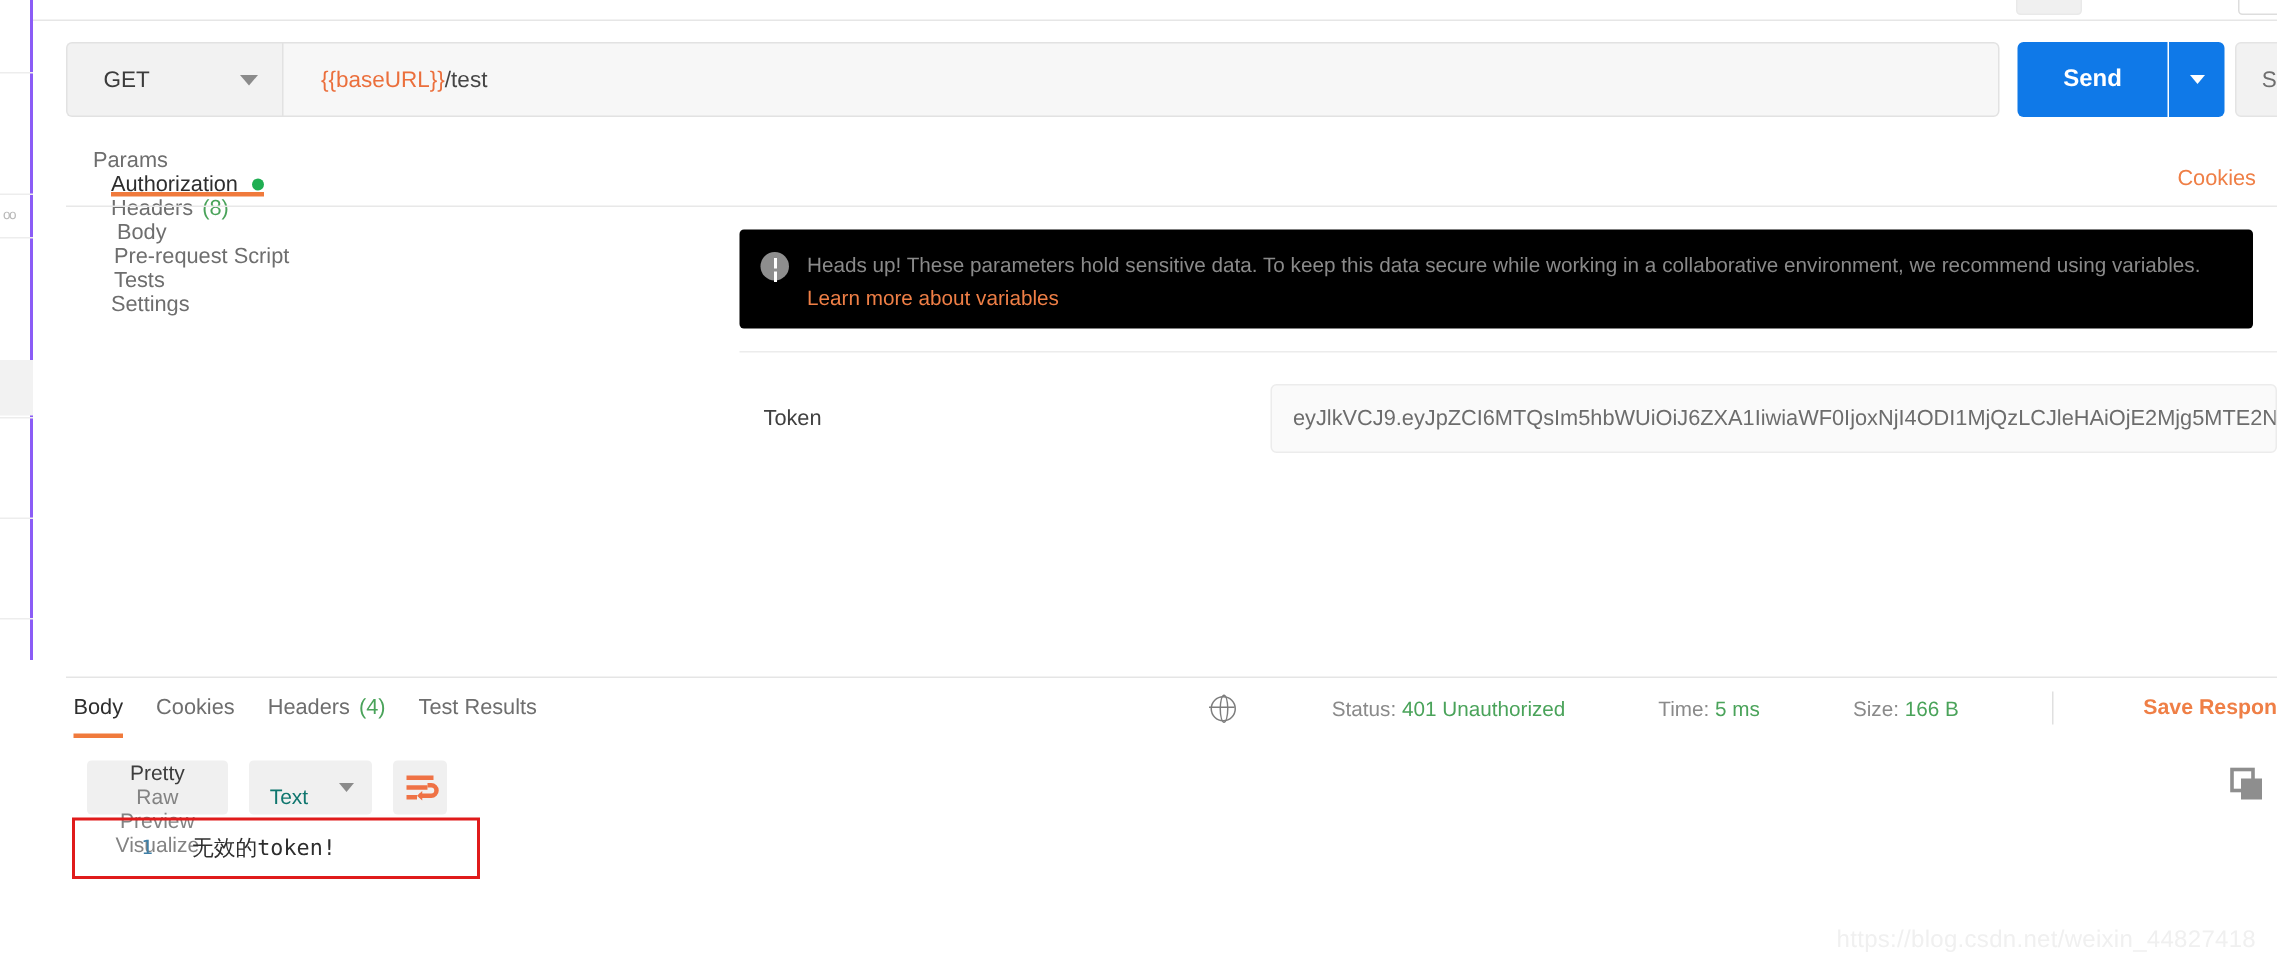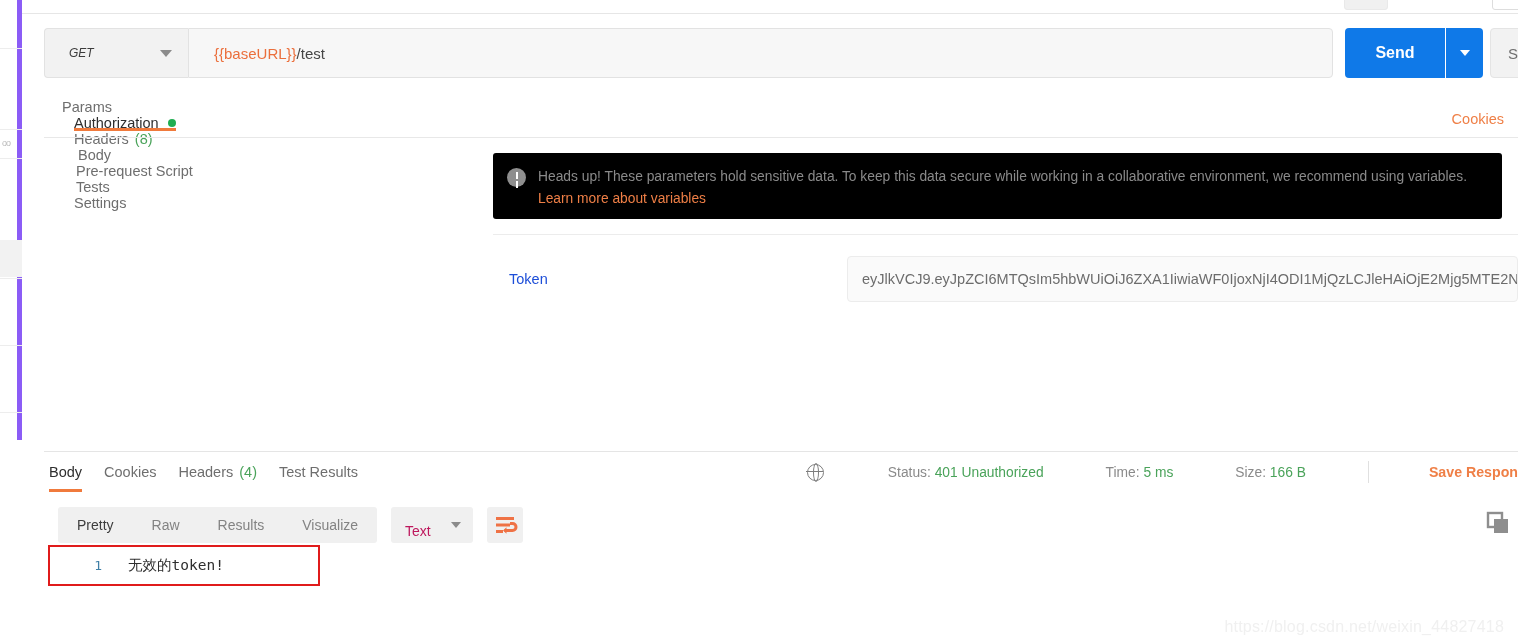--- a/index.html
+++ b/index.html
@@ -7,21 +7,21 @@
     width: 1518px; height: 644px;
     background: #ffffff;
     font-family: "Liberation Sans", sans-serif;
     overflow: hidden;
   }
   body { position: relative; }
 
   
   #left-rail {
     position: absolute; left: 0; top: 0; width: 22px; height: 440px;
-    background: #ffffff; border-right: 5px solid #8b5cf6;
+    background: #ffffff; border-right: 2px solid #8b5cf6;
   }
   .rail-div { position: absolute; left: 0; width: 22px; height: 1px; background: #ededed; }
   .rail-active {
     position: absolute; left: 0; width: 22px; height: 37px;
     background: #f2f2f2;
   }
   .rail-dots {
     position: absolute; left: 2px; top: 138px;
     font-size: 9px; color: #b8b8b8; letter-spacing: -1px;
   }
@@ -46,21 +46,21 @@
   #url-row {
     position: absolute; left: 0; top: 14px; right: 0; height: 50px;
   }
   #method-box {
     position: absolute; left: 22px; top: 0; width: 144px; height: 50px;
     background: #f2f2f2; border: 1px solid #e2e2e2; border-right: none;
     border-radius: 4px 0 0 4px;
     display: flex; align-items: center; cursor: pointer;
   }
   #method-label {
-    font-size: 12px; color: #3c3c3c; margin-left: 24px; flex: 1; font-style: italic;
+    font-size: 15px; color: #3c3c3c; margin-left: 24px; flex: 1;
   }
   #method-caret {
     margin-right: 16px; width: 0; height: 0;
     border-left: 6px solid transparent; border-right: 6px solid transparent;
     border-top: 7px solid #8b8b8b;
   }
   #url-box {
     position: absolute; left: 166px; top: 0; width: 1145px; height: 50px;
     background: #f7f7f7; border: 1px solid #e2e2e2; border-left: 1px solid #e2e2e2;
     border-radius: 0 4px 4px 0;
@@ -161,21 +161,21 @@
   }
   #notice-text {
     margin-left: 12px; font-size: 13.8px; line-height: 22px; color: #8a8a8a;
   }
   #notice-text a { color: #ef7f46; text-decoration: none; cursor: pointer; }
   #notice-sep {
     position: absolute; left: 14px; top: 96px; right: 0; height: 1px; background: #ececec;
   }
 
   #token-label {
-    position: absolute; left: 30px; top: 133px; font-size: 14.5px; color: #1d4ed8;
+    position: absolute; left: 30px; top: 133px; font-size: 14.5px; color: #404040;
   }
   #token-input {
     position: absolute; left: 368px; top: 118px; right: 0; height: 46px;
     background: #fafafa; border: 1px solid #ececec; border-radius: 4px;
     display: flex; align-items: center; overflow: hidden; cursor: text;
   }
   #token-value {
     font-size: 14.5px; color: #6c6c6c; margin-left: 14px; white-space: nowrap;
   }
 
@@ -219,32 +219,32 @@
     width: 1px; height: 22px; background: #e0e0e0; margin: 0 18px 0 0;
   }
   #save-resp {
     color: #ef7f46; font-size: 14.2px; font-weight: bold; white-space: nowrap; cursor: pointer;
   }
 
   
   #fmt-bar { position: absolute; left: 36px; top: 493px; height: 36px; display: flex; }
   #fmt-group {
     height: 36px; background: #f0f0f0; border-radius: 3px;
-    display: flex; align-items: center;
+    display: flex; align-items: center; flex-direction: column;
   }
   .fbtn {
     height: 36px; padding: 0 19px; display: flex; align-items: center;
     font-size: 14px; color: #838383; cursor: pointer; white-space: nowrap;
   }
   .fbtn.active { color: #3d3d3d; }
   #lang-select {
     margin-left: 14px; height: 36px; width: 82px; background: #f0f0f0; border-radius: 3px;
     display: flex; align-items: center; cursor: pointer;
   }
-  #lang-value { font-size: 14px; color: #be185d; margin-left: 14px; flex: 1; margin-top: 12px; }
+  #lang-value { font-size: 14px; color: #0f766e; margin-left: 14px; flex: 1; margin-top: 12px; }
   #lang-caret {
     margin-right: 12px; width: 0; height: 0;
     border-left: 5px solid transparent; border-right: 5px solid transparent;
     border-top: 6px solid #8b8b8b;
   }
   #wrap-btn {
     margin-left: 14px; width: 36px; height: 36px; background: #f0f0f0; border-radius: 3px;
     position: relative; cursor: pointer;
   }
   #copy-btn {
@@ -375,21 +375,21 @@
     <span class="stat-group"><span>Time:</span> <span class="stat-val">5 ms</span></span>
     <span class="stat-group"><span>Size:</span> <span class="stat-val">166 B</span></span>
     <span id="status-sep"></span>
     <span id="save-resp">Save Respon</span>
   </div>
 
   <div id="fmt-bar">
     <div id="fmt-group">
         <div class="fbtn active">Pretty</div>
         <div class="fbtn">Raw</div>
-        <div class="fbtn">Results</div>
+        <div class="fbtn">Preview</div>
         <div class="fbtn">Visualize</div>
       </div>
     <div id="lang-select">
       <span id="lang-value">Text</span>
       <span id="lang-caret"></span>
     </div>
     <div id="wrap-btn">
       <svg width="36" height="36" viewBox="0 0 36 36">
         <rect x="9" y="10" width="18" height="3" fill="#ef7245"></rect>
         <rect x="9" y="16.5" width="14" height="3" fill="#ef7245"></rect>

